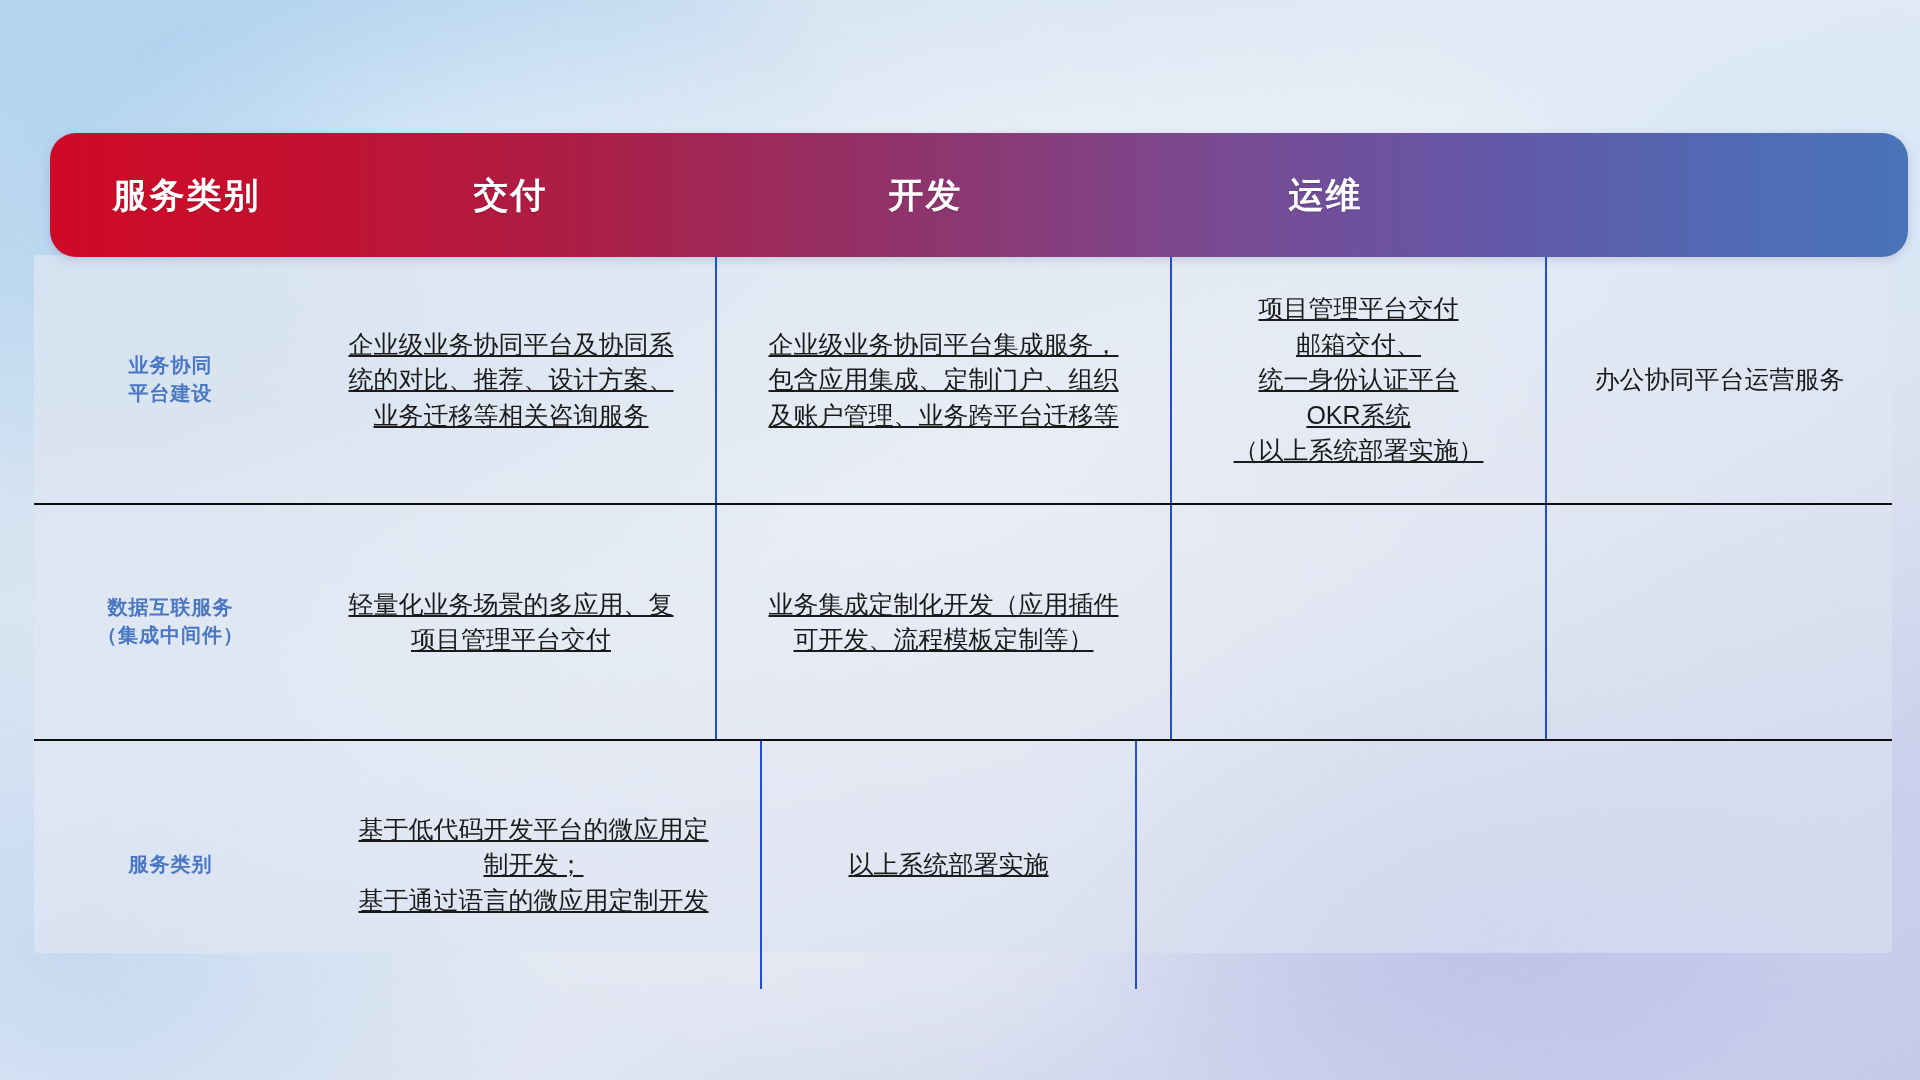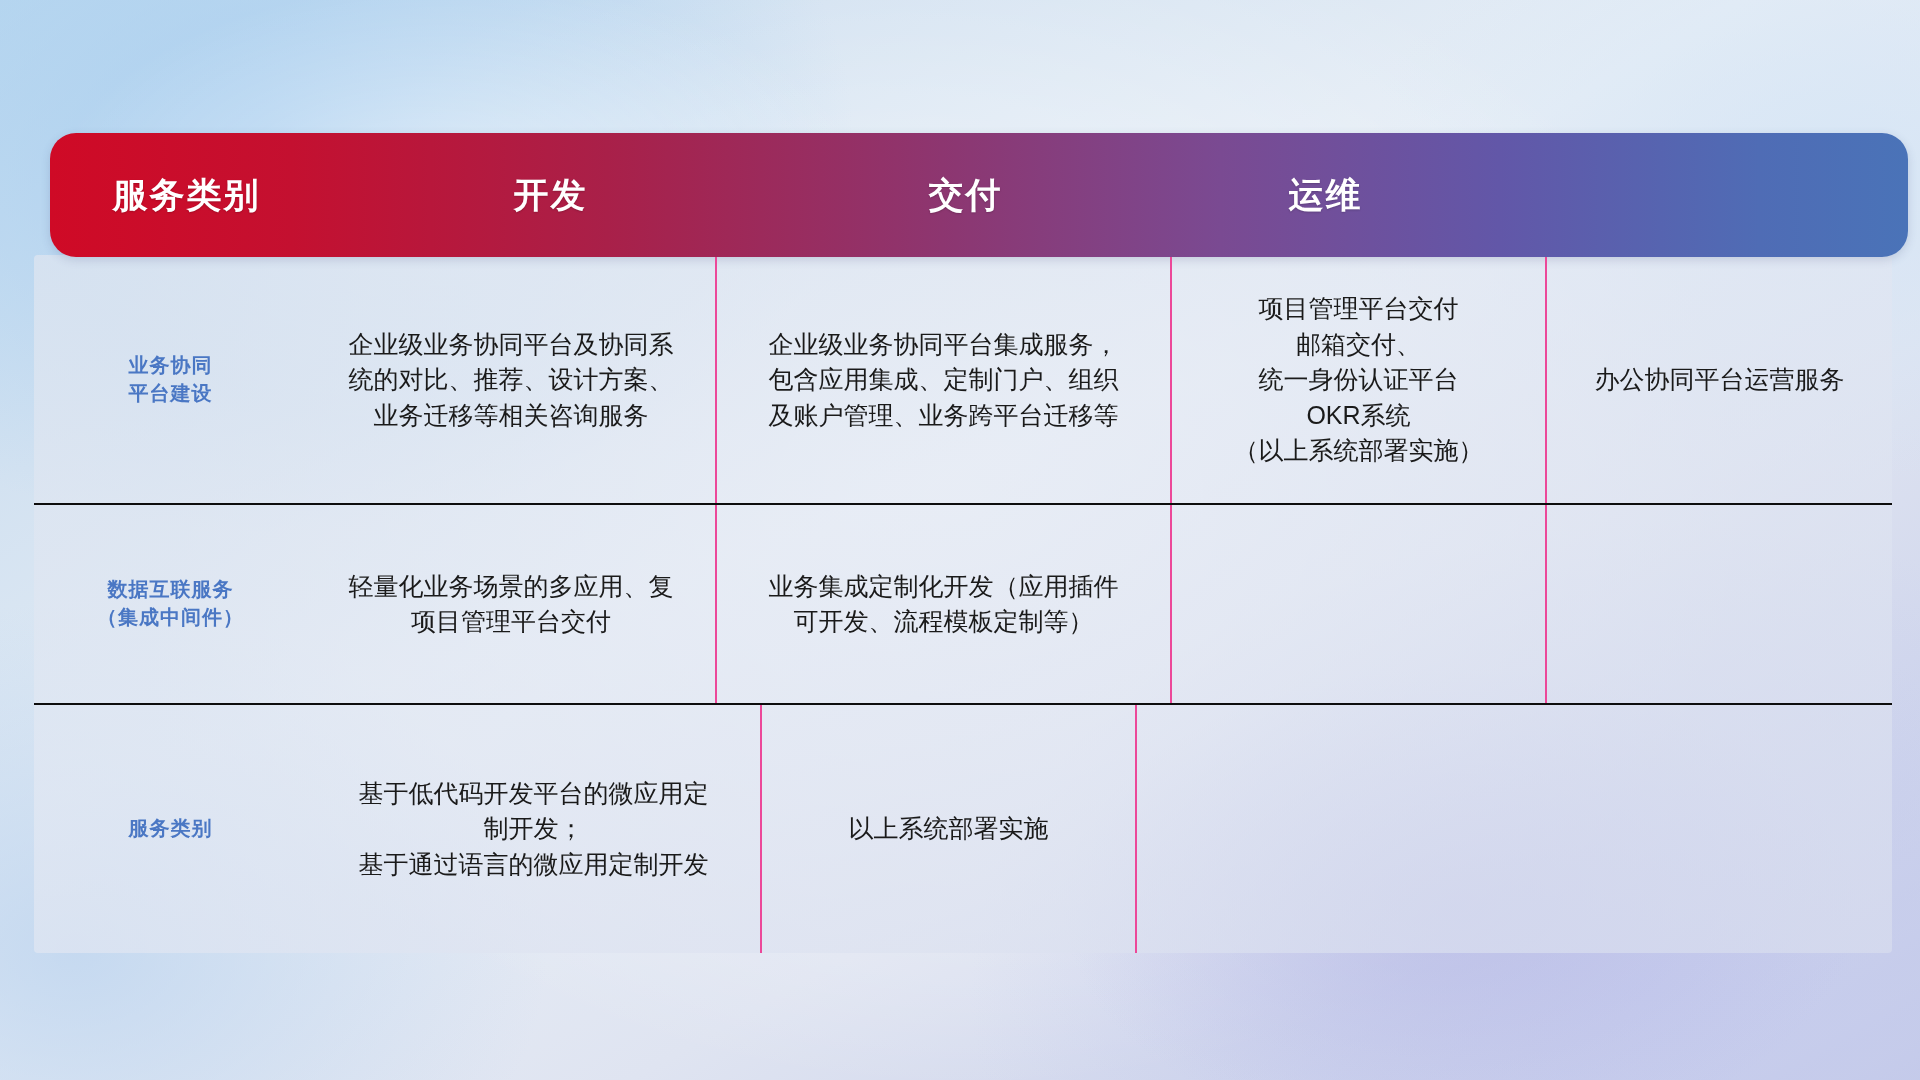--- a/index.html
+++ b/index.html
@@ -115,42 +115,42 @@
     top: 124px;
     width: 1858px;
     height: 696px;
   }
   .trow {
     display: flex;
     width: 100%;
     box-sizing: border-box;
   }
   .trow.r0 { height: 248px; }
-  .trow.r1 { height: 200px; }
+  .trow.r1 { height: 236px; }
   .trow.r2 { height: 248px; }
 
   .trow.r0, .trow.r1 {
     border-bottom: 2px solid #0d0d0d;
   }
 
   .tcell {
     box-sizing: border-box;
     display: flex;
     align-items: center;
     justify-content: center;
     padding: 6px 14px;
     text-align: center;
     font-size: 25px;
     line-height: 1.42;
     color: #1a1a1a;
     white-space: pre-line;
     overflow: hidden;
   }
   
-  .tcell.sep-right { border-right: 2px solid #ec4899; }
+  .tcell.sep-right { border-right: 2px solid #1d4ed8; text-decoration: underline; }
 
   .tcell.category {
     color: #4a77c4;
     font-weight: bold;
     font-size: 20px;
     line-height: 1.38;
     letter-spacing: 1px;
   }
 </style>
 </head>
@@ -160,22 +160,22 @@
   <div id="bg-sheen-a"></div>
   <div id="bg-sheen-b"></div>
 </div>
 
 <div id="table-panel">
 
   <div id="table-body-plate"></div>
 
   <div id="header-bar">
     <div class="hcell col-0">服务类别</div>
+    <div class="hcell col-3">交付</div>
     <div class="hcell col-2">开发</div>
-    <div class="hcell col-3">交付</div>
     <div class="hcell col-4">运维</div>
   </div>
 
   <div id="table-grid">
 
     <div class="trow r0">
       <div class="tcell category col-0">业务协同
 平台建设</div>
       <div class="tcell sep-right col-1">企业级业务协同平台及协同系
 统的对比、推荐、设计方案、

